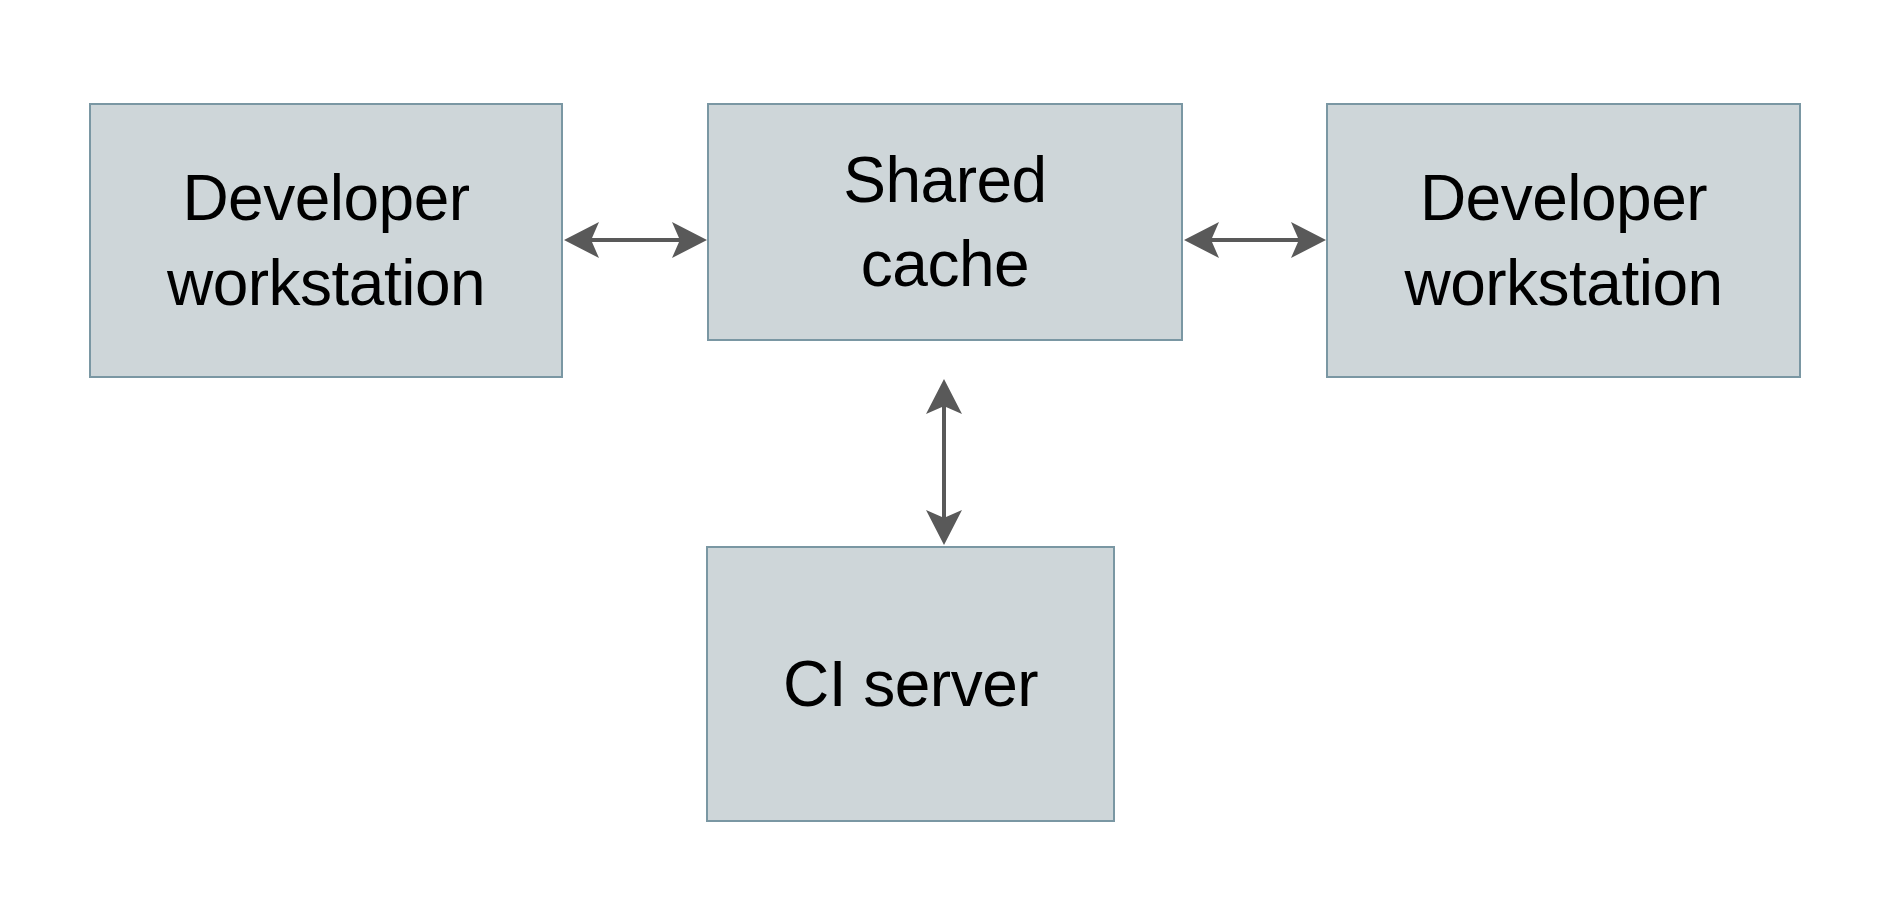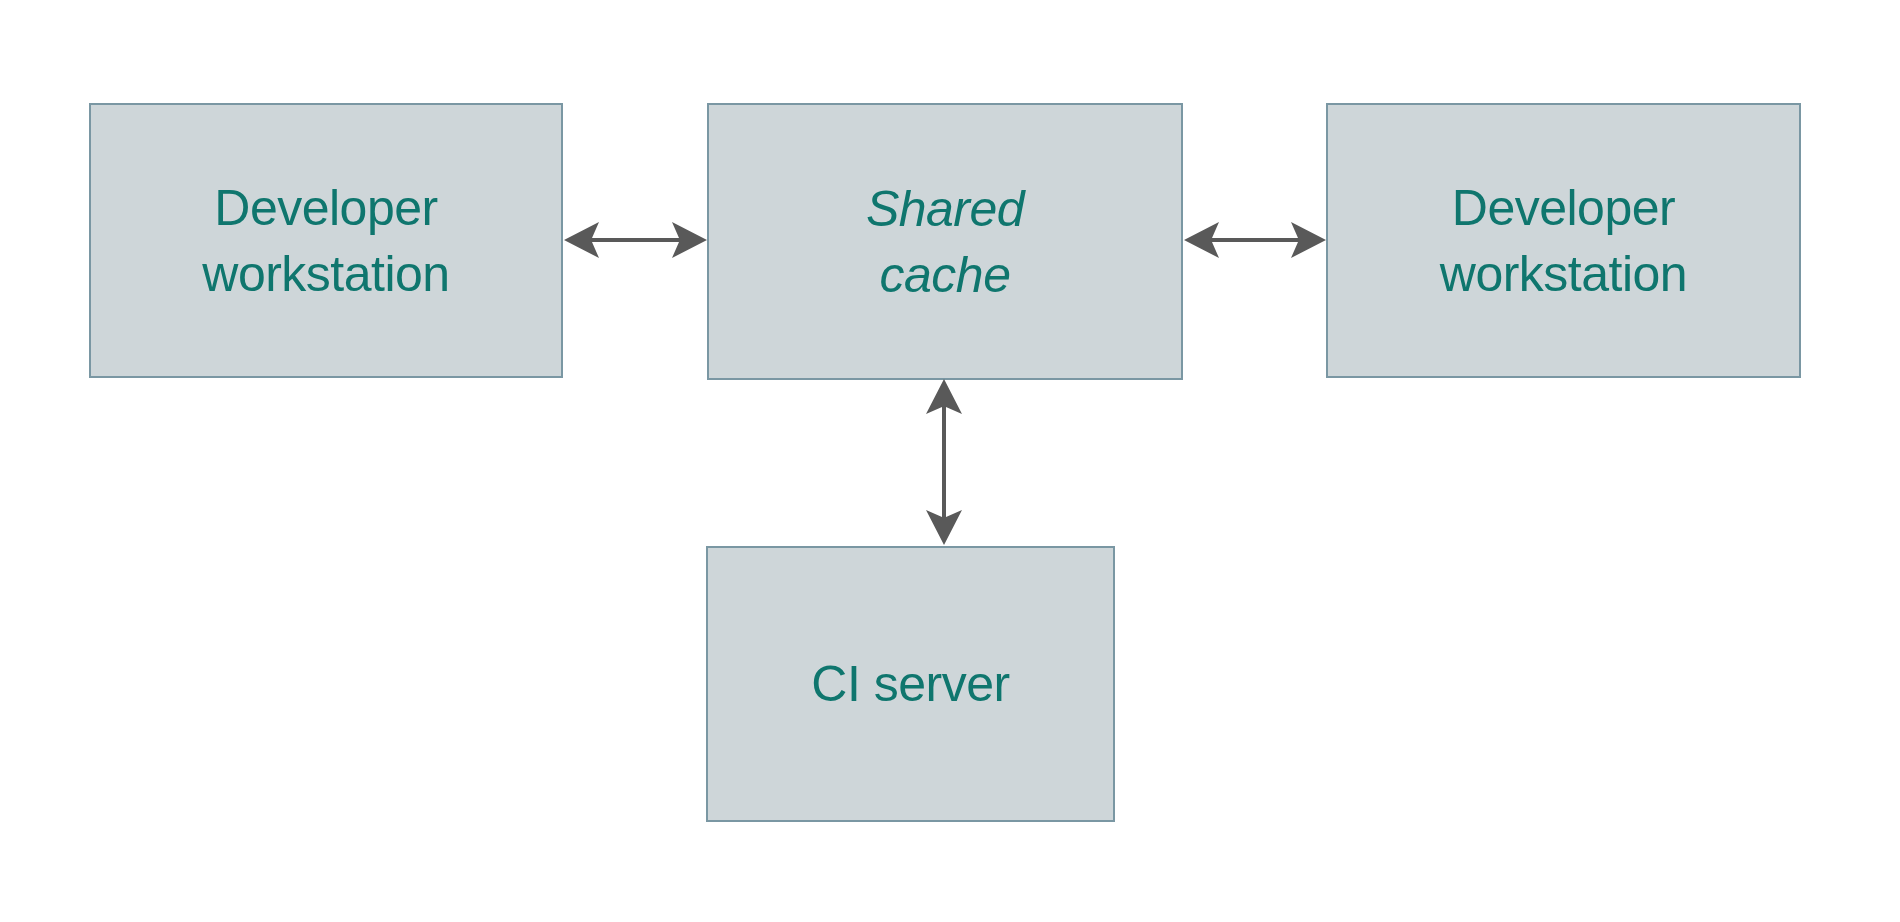--- a/index.html
+++ b/index.html
@@ -22,31 +22,31 @@
     position: absolute;
     box-sizing: border-box;
     background: #ced6d9;
     border: 2px solid #7a97a3;
     display: flex;
     align-items: center;
     justify-content: center;
     text-align: center;
   }
   .node-label {
-    color: #0f766e;
+    color: #000000;
     font-family: "Liberation Sans", sans-serif;
-    font-size: 50px;
+    font-size: 64px;
     font-weight: 400;
     line-height: 1.32;
     letter-spacing: -0.5px;
     white-space: pre-line;
     padding: 0 10px;
   }
   .node-dev-left   { left: 89px;   top: 103px; width: 474px; height: 275px; }
-  .node-cache      { left: 707px;  top: 103px; width: 476px; height: 277px; font-style: italic; }
+  .node-cache      { left: 707px;  top: 103px; width: 476px; height: 238px; }
   .node-dev-right  { left: 1326px; top: 103px; width: 475px; height: 275px; }
   .node-ci         { left: 706px;  top: 546px; width: 409px; height: 276px; }
 
   .edge {
     position: absolute;
     overflow: visible;
   }
   .edge-h-left  { left: 563px;  top: 200px; width: 145px; height: 80px; }
   .edge-h-right { left: 1183px; top: 200px; width: 144px; height: 80px; }
   .edge-v-ci    { left: 904px;  top: 378px; width: 80px;  height: 168px; }

